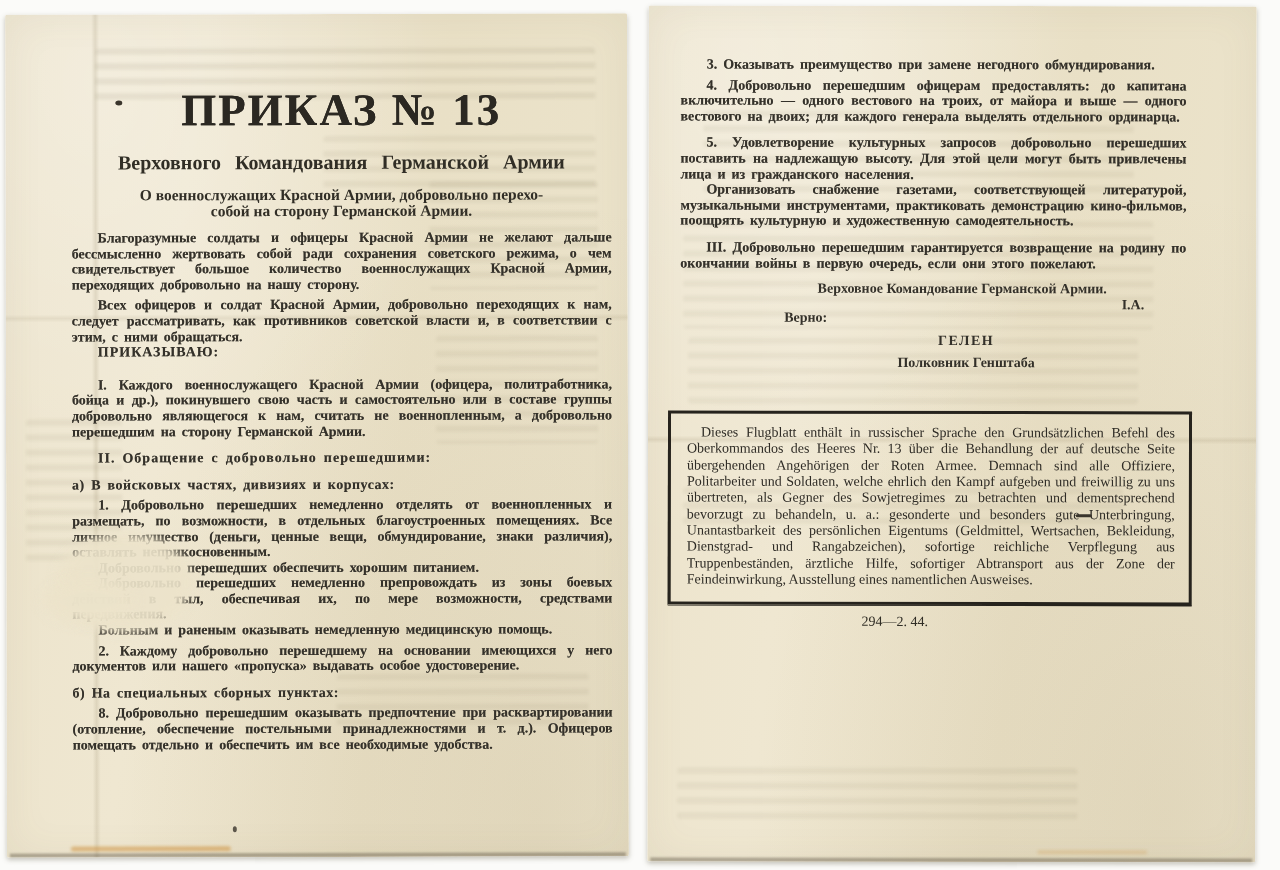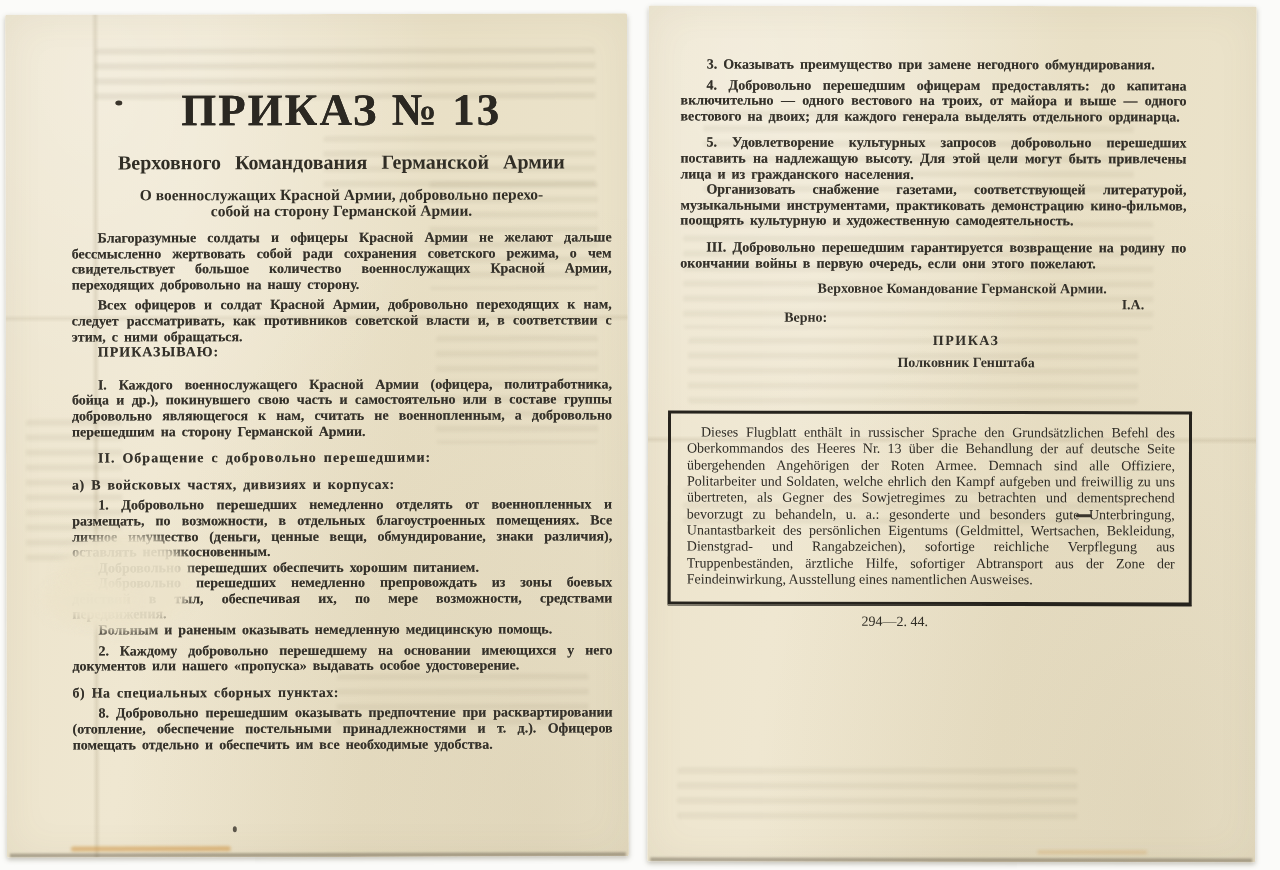--- a/index.html
+++ b/index.html
@@ -109,21 +109,21 @@
     <div class="inner">
       <p class="body-text ind gap-s">3. Оказывать преимущество при замене негодного обмундирования.</p>
       <p class="body-text ind gap-s">4. Добровольно перешедшим офицерам предоставлять: до капитана включительно — одного вестового на троих, от майора и выше — одного вестового на двоих; для каждого генерала выделять отдельного ординарца.</p>
       <p class="body-text ind gap-m">5. Удовлетворение культурных запросов добровольно перешедших поставить на надлежащую высоту. Для этой цели могут быть привлечены лица и из гражданского населения.</p>
       <p class="body-text ind">Организовать снабжение газетами, соответствующей литературой, музыкальными инструментами, практиковать демонстрацию кино-фильмов, поощрять культурную и художественную самодеятельность.</p>
       <p class="body-text ind gap-m">III. Добровольно перешедшим гарантируется возвращение на родину по окончании войны в первую очередь, если они этого пожелают.</p>
 
       <p class="sig sig-command">Верховное Командование Германской Армии.</p>
       <p class="sig sig-ia">I.A.</p>
       <p class="sig sig-verno">Верно:</p>
-      <p class="sig sig-name">ПРИКАЗ</p>
+      <p class="sig sig-name">ГЕЛЕН</p>
       <p class="sig sig-rank">Полковник Генштаба</p>
 
       <div class="german-box">
         <p>Dieses Flugblatt enthält in russischer Sprache den Grundsätzlichen Befehl des Oberkommandos des Heeres Nr. 13 über die Behandlung der auf deutsche Seite übergehenden Angehörigen der Roten Armee. Demnach sind alle Offiziere, Politarbeiter und Soldaten, welche ehrlich den Kampf aufgeben und freiwillig zu uns übertreten, als Gegner des Sowjetregimes zu betrachten und dementsprechend bevorzugt zu behandeln, u. a.: gesonderte und besonders gute Unterbringung, Unantastbarkeit des persönlichen Eigentums (Geldmittel, Wertsachen, Bekleidung, Dienstgrad- und Rangabzeichen), sofortige reichliche Verpflegung aus Truppenbeständen, ärztliche Hilfe, sofortiger Abtransport aus der Zone der Feindeinwirkung, Ausstellung eines namentlichen Ausweises.</p>
       </div>
 
       <p class="print-code">294—2. 44.</p>
     </div>
 
     <div class="stain" style="left:390px;top:844px;width:110px;height:4px;opacity:.45;"></div>

